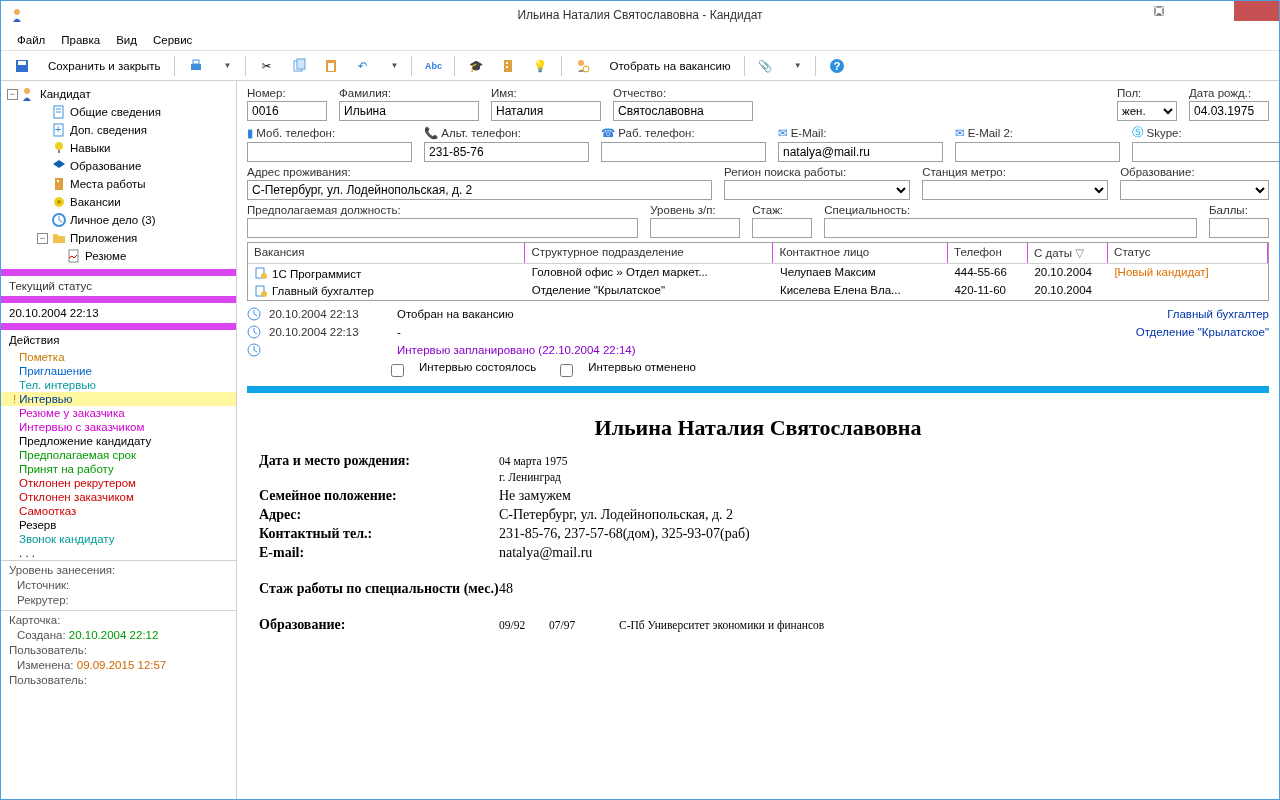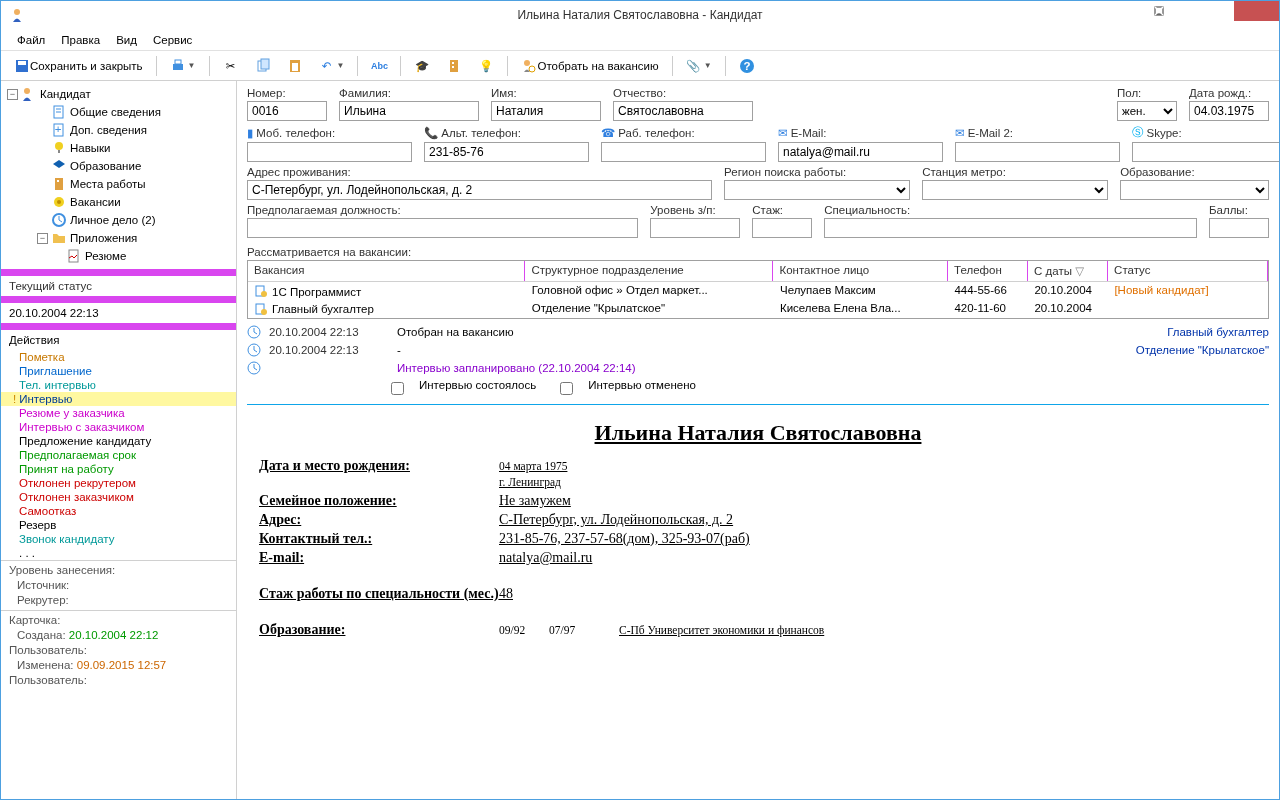--- a/index.html
+++ b/index.html
@@ -8,21 +8,21 @@
 .titlebar { height: 28px; background: #fff; display: flex; align-items: center; justify-content: center; position: relative; }
 .titlebar svg { position: absolute; left: 10px; }
 .titlebar-text { font-size: 12px; color: #333; }
 .win-controls { position: absolute; right: 0; top: 0; display: flex; }
 .win-btn { width: 45px; height: 20px; display: flex; align-items: center; justify-content: center; }
 .win-btn.close { background: #c75152; color: #fff; width: 45px; height: 20px; }
 .win-btn svg { width: 10px; height: 10px; }
 .menubar { height: 22px; display: flex; align-items: center; padding: 0 8px; border-bottom: 1px solid #e1e1e1; gap: 0; }
 .menubar span { padding: 3px 8px; cursor: default; }
 .toolbar { height: 30px; display: flex; align-items: center; padding: 2px 6px; border-bottom: 1px solid #d0d0d0; gap: 2px; }
-.tbtn { padding: 3px 6px; display: flex; align-items: center; gap: 0; border: 1px solid transparent; cursor: default; }
+.tbtn { padding: 3px 6px; display: flex; align-items: center; gap: 18px; border: 1px solid transparent; cursor: default; }
 .tsep { width: 1px; height: 20px; background: #ccc; margin: 0 4px; }
 .tico { width: 16px; height: 16px; display: inline-flex; align-items: center; justify-content: center; }
 .body { flex: 1; display: flex; overflow: hidden; }
 .left { width: 236px; border-right: 1px solid #d0d0d0; display: flex; flex-direction: column; overflow: hidden; }
 .tree { padding: 4px 6px; overflow-y: auto; }
 .tree-row { display: flex; align-items: center; padding: 1px 0; gap: 3px; cursor: default; }
 .tree-row .exp { width: 11px; height: 11px; border: 1px solid #888; display: inline-flex; align-items: center; justify-content: center; font-size: 9px; line-height: 1; color: #555; }
 .tree-row .noexp { width: 11px; }
 .tree-ind2 { padding-left: 30px; }
 .tree-ind3 { padding-left: 45px; }
@@ -55,21 +55,21 @@
 .grid-head > div { padding: 3px 6px; border-right: 1px solid #d946ef; color: #333; }
 .grid-row { display: flex; }
 .grid-row > div { padding: 2px 6px; }
 .log { margin-top: 4px; }
 .log-row { display: flex; align-items: center; gap: 8px; padding: 2px 0; }
 .clockico { width: 14px; height: 14px; }
 .log-date { color: #333; width: 120px; }
 .log-sched { color: #8800cc; }
 .log-right { margin-left: auto; color: #0033aa; text-align: right; }
 .chk-lbl { display: flex; gap: 12px; }
-.resume { flex: 1; border-top: 1px solid #0ea5e9; overflow-y: scroll; padding: 11px 12px; font-family: "Times New Roman", serif; margin-top: 4px; text-decoration: underline; }
+.resume { flex: 1; border-top: 7px solid #0ea5e9; overflow-y: scroll; padding: 18px 12px; font-family: "Times New Roman", serif; margin-top: 4px; }
 .resume * { font-family: "Times New Roman", serif; }
 .resume h2 { text-align: center; font-size: 22px; font-weight: bold; margin: 4px 0 12px; }
 .resume-row { display: flex; margin: 3px 0; }
 .resume-key { width: 240px; font-weight: bold; font-size: 14px; }
 .resume-val { font-size: 14px; }
 .status-new { color: #e07000; }
 .drop { display: inline-block; margin-left: 2px; font-size: 8px; color: #555; }
 </style>
 </head>
 <body>
@@ -276,21 +276,21 @@
               <span>Вакансии</span>
             </div>
             <div class="tree-row tree-ind2">
               <span class="noexp"></span>
               <span class="tico">
                 <svg width="16" height="16">
                   <circle cx="8" cy="8" r="6" fill="none" stroke="#4090e0" stroke-width="2"></circle>
                   <path d="M8 4v4l3 2" stroke="#4090e0" fill="none"></path>
                 </svg>
               </span>
-              <span>Личное дело  (2)</span>
+              <span>Личное дело  (3)</span>
             </div>
           </div>
         <div class="tree-row tree-ind2">
             <span class="exp">−</span>
             <span class="tico">
               <svg width="16" height="16">
                 <path d="M2 4h4l2 2h6v7H2z" fill="#f0c050"></path>
               </svg>
             </span>
             <span>Приложения</span>
@@ -452,21 +452,20 @@
         <div class="fgrp" style="flex:2">
             <span class="flbl">Специальность:</span>
             <input class="finp" style="">
           </div>
         <div class="fgrp" style="width:60px">
             <span class="flbl">Баллы:</span>
             <input class="finp" style="">
           </div>
       </div>
 
-      <div class="sec-label">Рассматривается на вакансии:</div>
       <div class="grid-wrap">
         <div class="grid-head">
           <div style="flex:1.8">Вакансия</div>
           <div style="flex:1.6">Структурное подразделение</div>
           <div style="flex:1.1">Контактное лицо</div>
           <div style="width:80px">Телефон</div>
           <div style="width:80px"><span>С даты</span> <span style="color:#888">▽</span></div>
           <div style="flex:1">Статус</div>
         </div>
         <div id="grid-rows">

